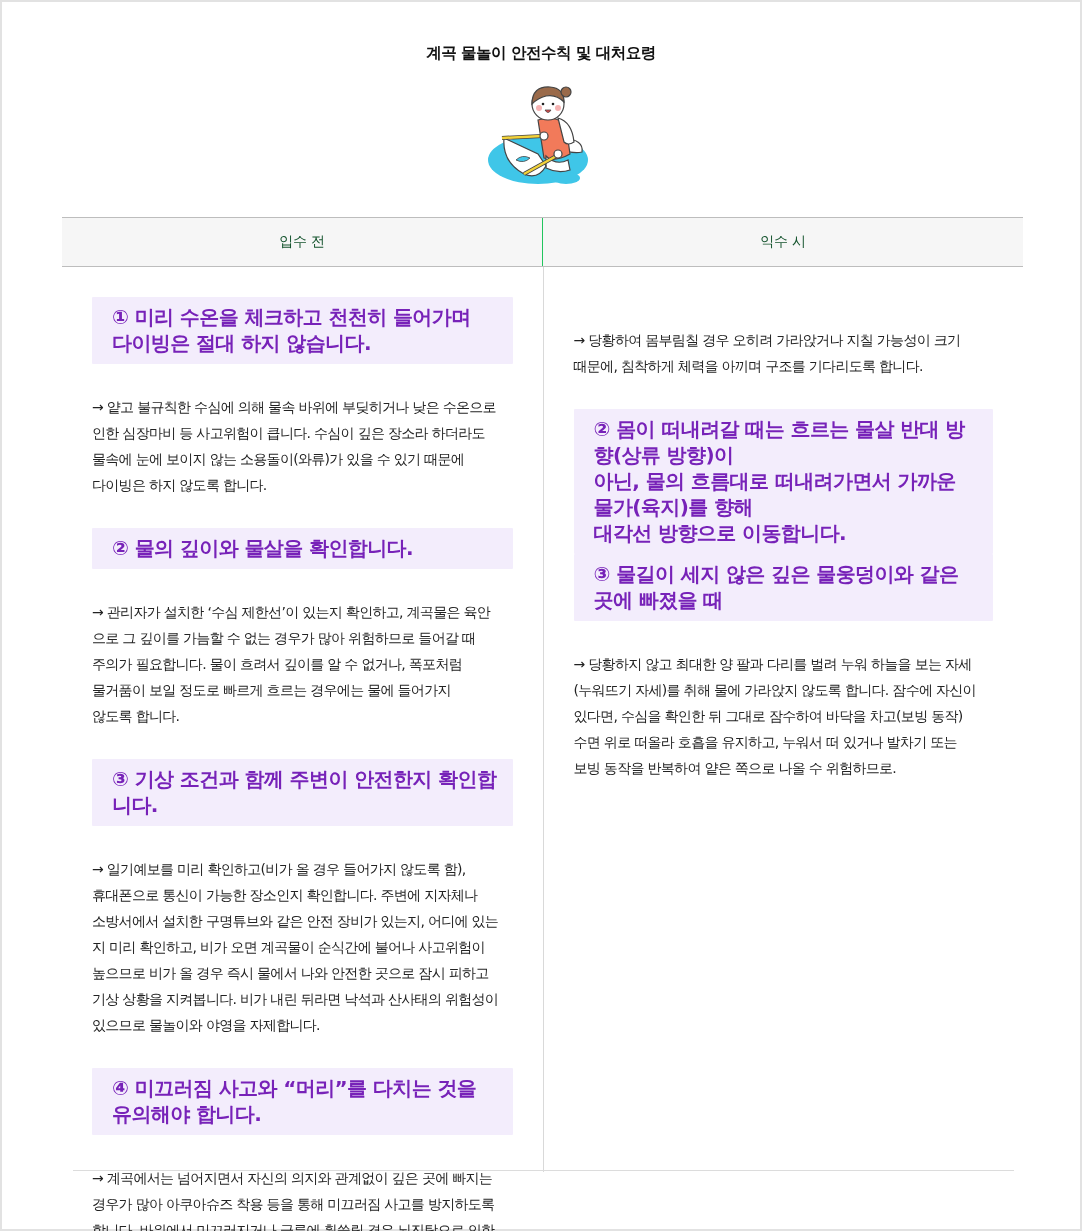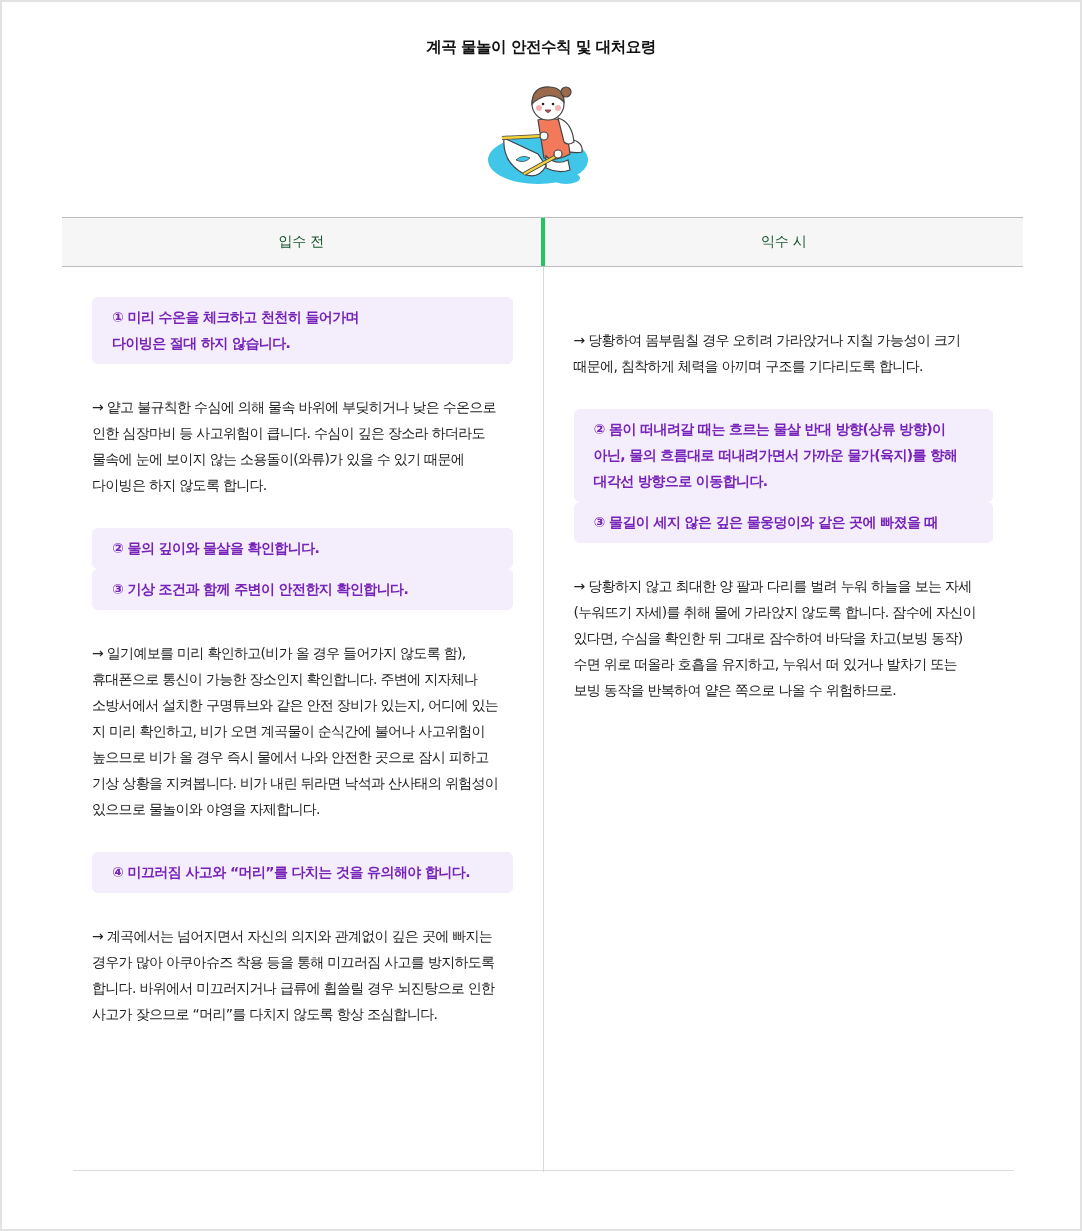--- a/index.html
+++ b/index.html
@@ -3,51 +3,51 @@
   <meta charset="utf-8">
   <style>
     * { box-sizing: border-box; margin: 0; padding: 0; }
     html, body { width: 1082px; height: 1231px; background: #ffffff; }
     body { font-family: "DejaVu Sans", "Liberation Sans", sans-serif; color: #222; }
     .frame {
       position: absolute; left: 0; top: 0; width: 1082px; height: 1231px;
       border: 2px solid #e2e2e2; background: #fff;
     }
     .title {
-      position: absolute; top: 35px; left: 0; width: 100%;
+      position: absolute; top: 41px; left: 0; width: 100%;
       text-align: center; font-size: 15.5px; font-weight: bold; color: #111;
       letter-spacing: -0.5px;
     }
     .illustration {
       position: absolute; left: 484px; top: 80px; width: 116px; height: 110px;
     }
     .table {
       position: absolute; left: 60px; top: 215px; width: 961px;
     }
     .thead {
       display: flex; height: 50px; background: #f6f6f6;
       border-top: 1px solid #bdbdbd; border-bottom: 1px solid #bdbdbd;
     }
     .th {
       flex: 1; display: flex; align-items: center; justify-content: center;
       font-size: 14px; color: #14532d; letter-spacing: -0.3px;
     }
-    .th + .th { border-left: 4px solid #22c55e; }
+    .th + .th { border-left: 1px solid #22c55e; }
     .tbody { display: flex; position: relative; }
     .col {
       width: 480.5px; padding: 30px 30px 0 30px;
     }
     .col.left { height: 905px; }
     .col.right { border-left: 1px solid #d9d9d9; height: 905px; padding-left: 30px; }
     .bottom-line {
       position: absolute; left: 71px; top: 1168px; width: 941px; height: 1px; background: #dcdcdc;
     }
     .heading {
-      background: #f3edfc; border-radius: 6px; color: #7722b8;
-      font-weight: bold; font-size: 14px; line-height: 26px;
+      background: #f3edfc; border-radius: 1px; color: #7722b8;
+      font-weight: bold; font-size: 20px; line-height: 26px;
       padding: 7px 12px 8px 20px; letter-spacing: -0.6px;
     }
     .body-text {
       font-size: 14px; line-height: 26px; color: #222;
       padding: 10px 0 0 0; letter-spacing: -0.7px;
       margin-bottom: 30px; white-space: pre-line; margin-top: 20px;
     }
   </style>
 </head>
 <body>
@@ -103,20 +103,25 @@
     <div class="tbody">
       <div class="col left">
         <div class="heading" style="white-space: pre-line;">① 미리 수온을 체크하고 천천히 들어가며
  다이빙은 절대 하지 않습니다.</div>
         <div class="body-text">→ 얕고 불규칙한 수심에 의해 물속 바위에 부딪히거나 낮은 수온으로
 인한 심장마비 등 사고위험이 큽니다. 수심이 깊은 장소라 하더라도
 물속에 눈에 보이지 않는 소용돌이(와류)가 있을 수 있기 때문에
 다이빙은 하지 않도록 합니다.</div>
 
         <div class="heading">② 물의 깊이와 물살을 확인합니다.</div>
+        <div class="body-text">→ 관리자가 설치한 ‘수심 제한선’이 있는지 확인하고, 계곡물은 육안
+으로 그 깊이를 가늠할 수 없는 경우가 많아 위험하므로 들어갈 때
+주의가 필요합니다. 물이 흐려서 깊이를 알 수 없거나, 폭포처럼
+물거품이 보일 정도로 빠르게 흐르는 경우에는 물에 들어가지
+않도록 합니다.</div>
 
         <div class="heading">③ 기상 조건과 함께 주변이 안전한지 확인합니다.</div>
         <div class="body-text">→ 일기예보를 미리 확인하고(비가 올 경우 들어가지 않도록 함),
 휴대폰으로 통신이 가능한 장소인지 확인합니다. 주변에 지자체나
 소방서에서 설치한 구명튜브와 같은 안전 장비가 있는지, 어디에 있는
 지 미리 확인하고, 비가 오면 계곡물이 순식간에 불어나 사고위험이
 높으므로 비가 올 경우 즉시 물에서 나와 안전한 곳으로 잠시 피하고
 기상 상황을 지켜봅니다. 비가 내린 뒤라면 낙석과 산사태의 위험성이
 있으므로 물놀이와 야영을 자제합니다.</div>
 

